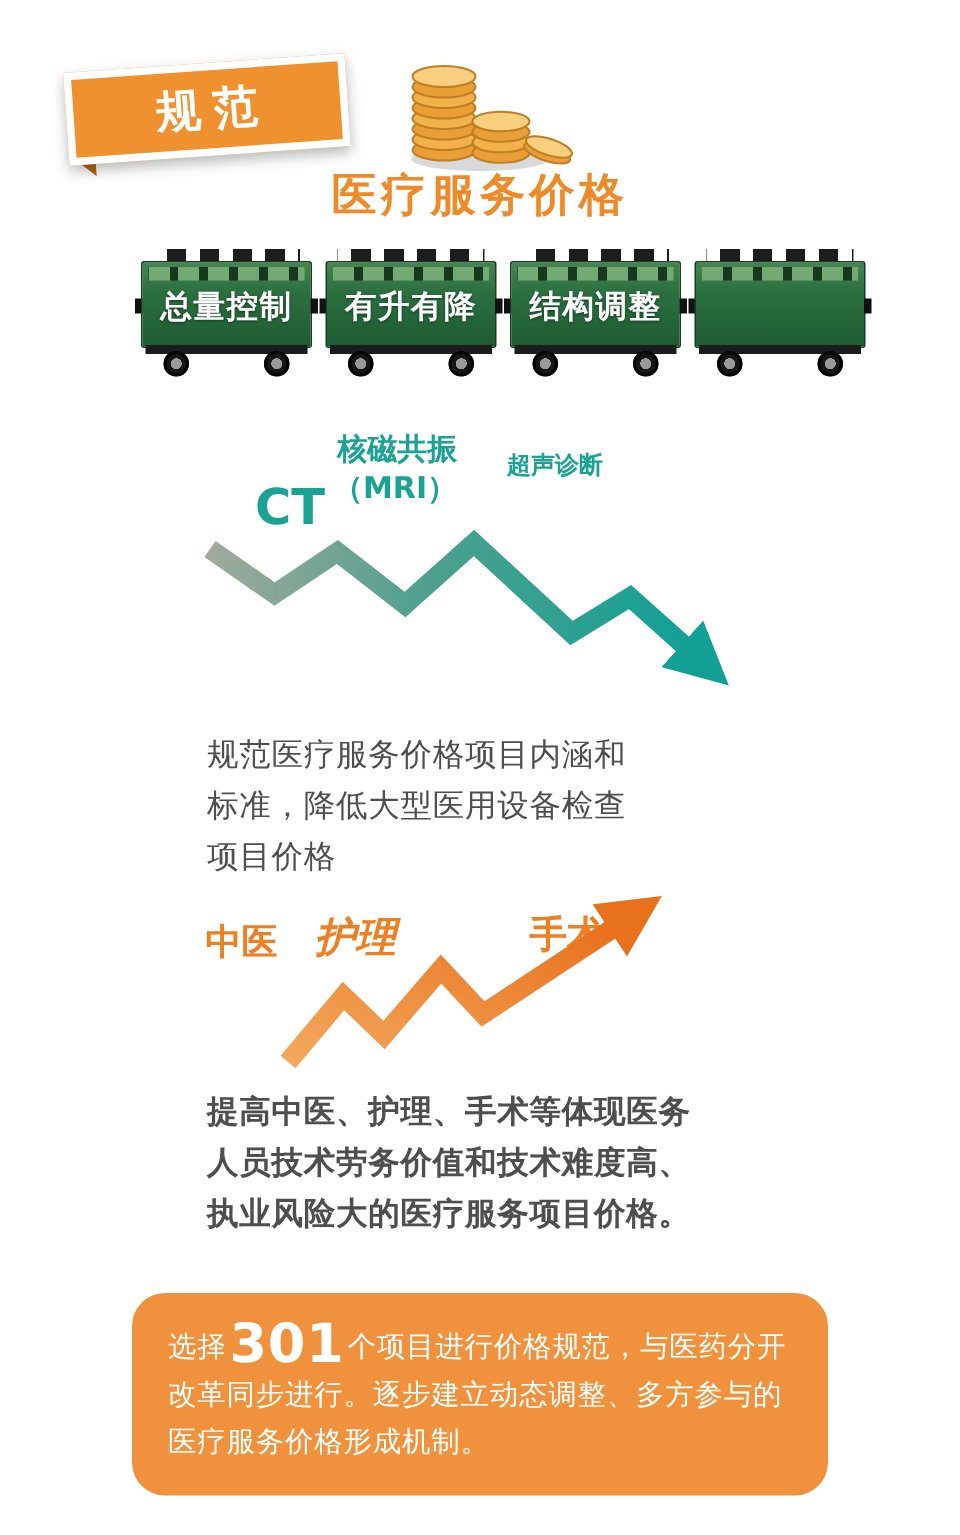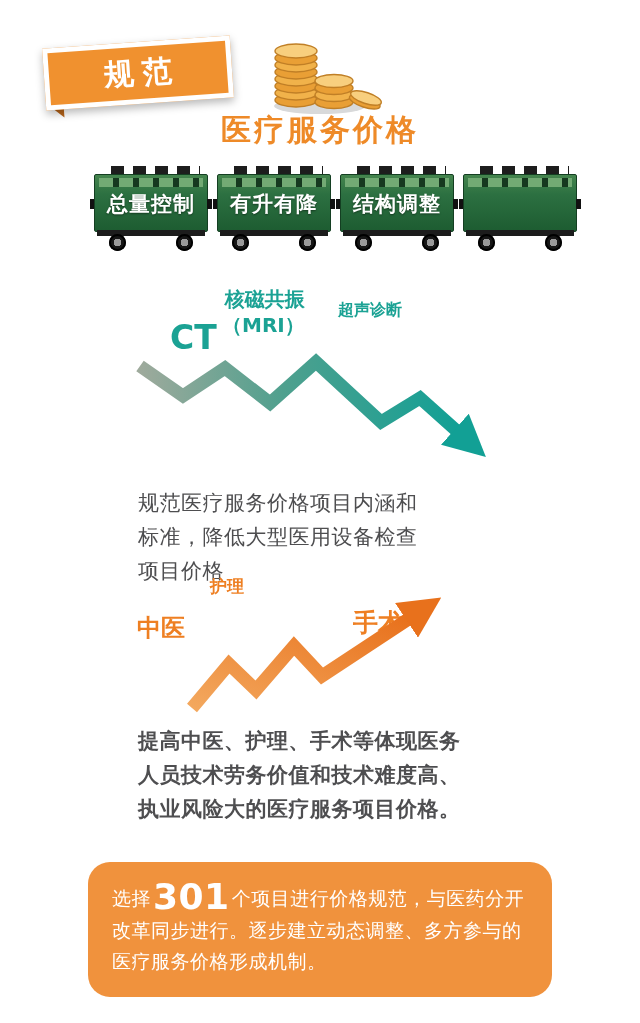--- a/index.html
+++ b/index.html
@@ -67,21 +67,21 @@
   .wheel.l { left:15px; } .wheel.r { right:15px; }
 
   
   .lbl { position:absolute; font-weight:bold; margin:0; }
   .lbl-teal { color:#1ba294; }
   .lbl-ct  { left:170px; top:318px; font-size:33px; }
   .lbl-mri { left:222px; top:286px; font-size:20px; white-space:pre-line; text-align:right; line-height:1.3; }
   .lbl-us  { left:338px; top:300px; font-size:16px; }
   .lbl-orange { color:#ee7f22;text-align:right; }
   .lbl-zy { left:137px; top:612px; font-size:24px; }
-  .lbl-hl { left:210px; top:575px; font-size:17px; }
+  .lbl-hl { left:210px; top:607px; font-size:27px;font-style:italic; }
   .lbl-ss { left:306px; top:606px; font-size:25px;margin-left:47px; }
 
   
   .arrow-down { position:absolute; left:128px; top:348px; width:375px; height:122px; }
   .arrow-up   { position:absolute; left:182px; top:586px; width:300px; height:130px; }
 
   
   .desc {
     position:absolute; margin:0; color:#4e4e50; font-size:21px;
     line-height:1.62; white-space:pre-line; letter-spacing:.5px;

